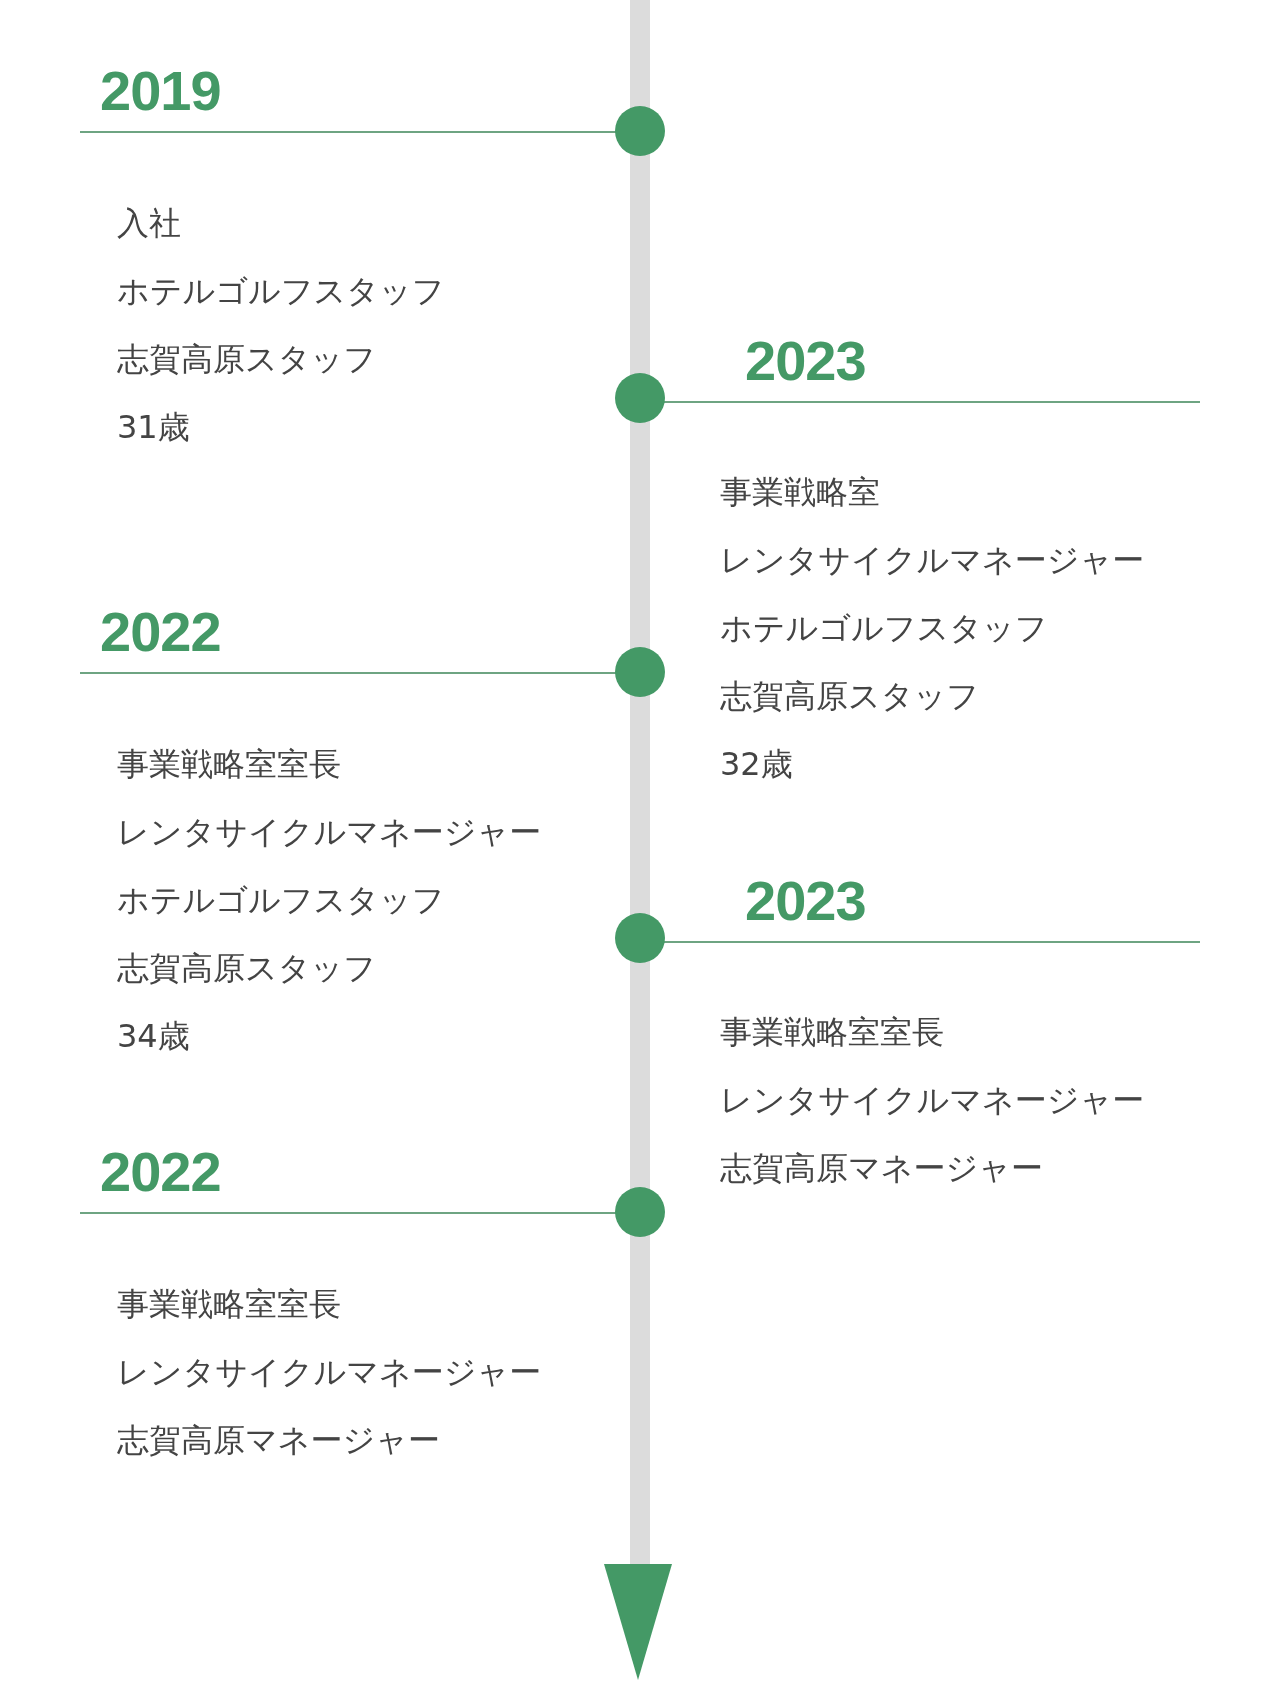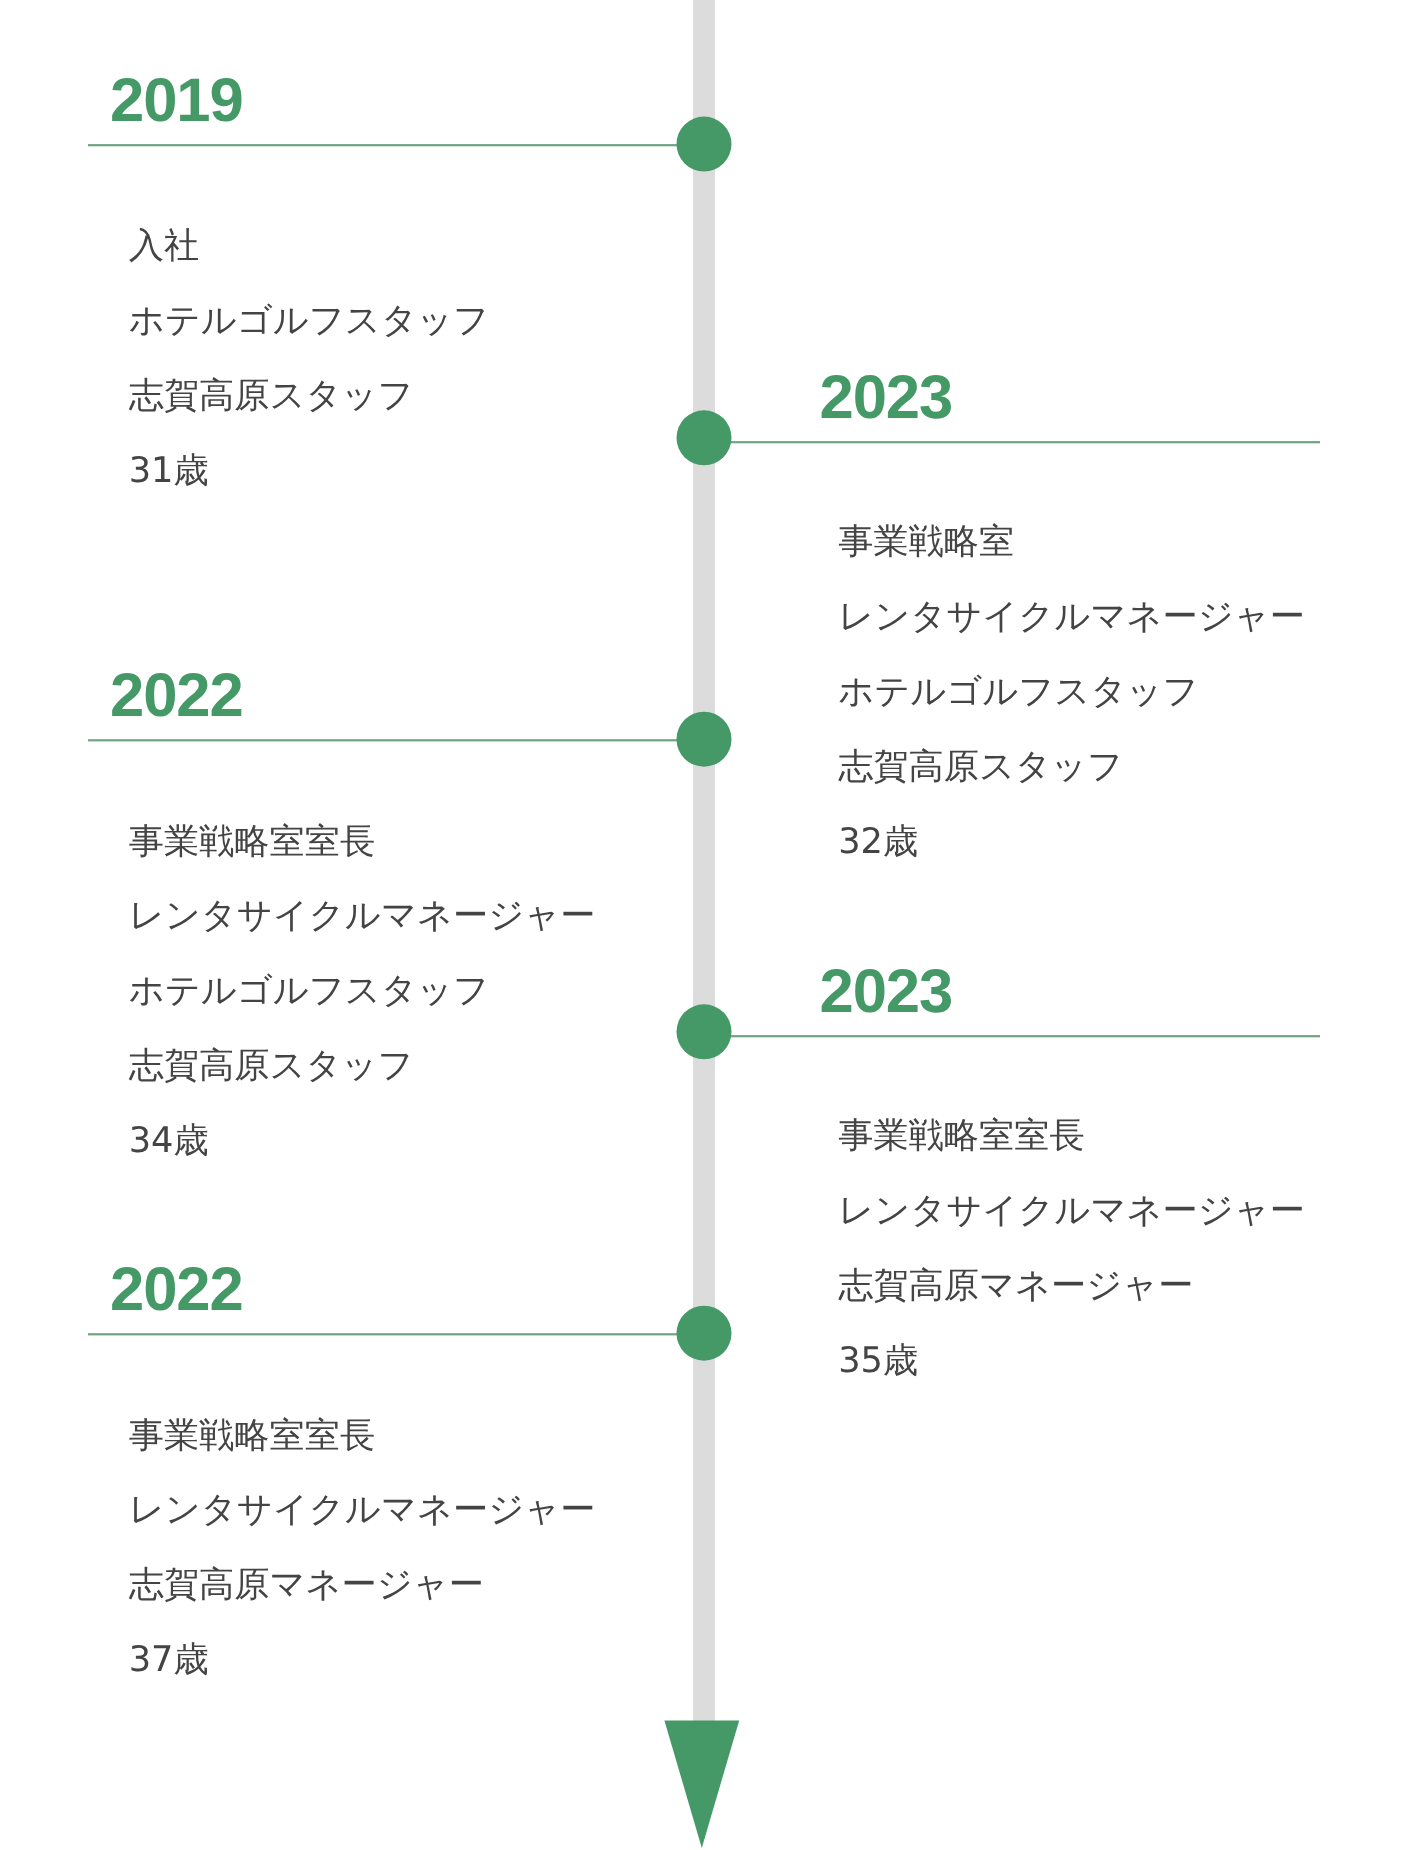--- a/index.html
+++ b/index.html
@@ -71,21 +71,21 @@
   .entry.left .year { left: 100px; }
   .entry.right .year { left: 745px; top: -65px; }
   .items {
     position: absolute;
     top: 44px;
     margin: 14px;
     padding: 0;
     list-style: none;
   }
   .entry.left .items { left: 103px; }
-  .entry.right .items { left: 748px; top: 46px; }
+  .entry.right .items { left: 706px; top: 46px; }
   .items li {
     font-size: 32px;
     line-height: 68px;
     height: 68px;
     color: #444444;
     white-space: nowrap;
   }
 </style>
 </head>
 <body>
@@ -132,27 +132,25 @@
 </div>
 
 <div class="entry right" style="top:938px;">
   <div class="dot"></div>
   <div class="rule"></div>
   <div class="year">2023</div>
   <ul class="items">
     <li>事業戦略室室長</li>
     <li>レンタサイクルマネージャー</li>
     <li>志賀高原マネージャー</li>
-    <li>35歳</li>
   </ul>
 </div>
 
 <div class="entry left" style="top:1212px;">
   <div class="dot"></div>
   <div class="rule"></div>
   <div class="year">2022</div>
   <ul class="items">
     <li>事業戦略室室長</li>
     <li>レンタサイクルマネージャー</li>
     <li>志賀高原マネージャー</li>
-    <li>37歳</li>
   </ul>
 </div>
 
 </body></html>

